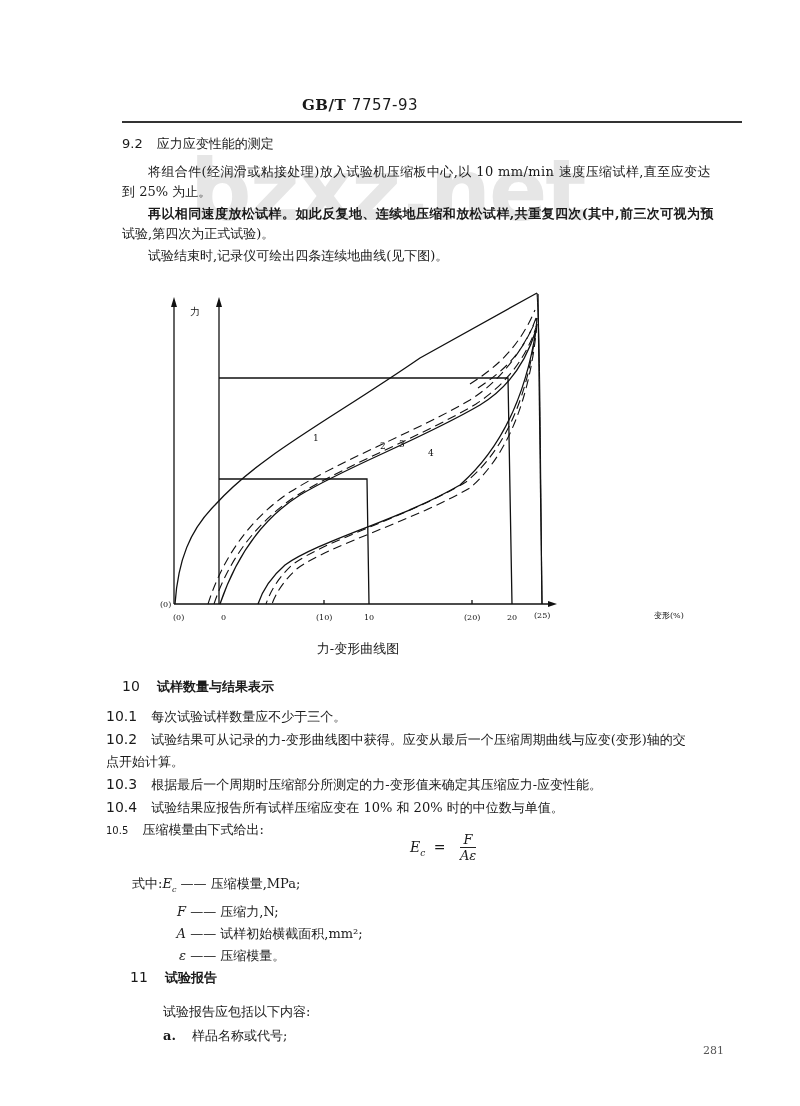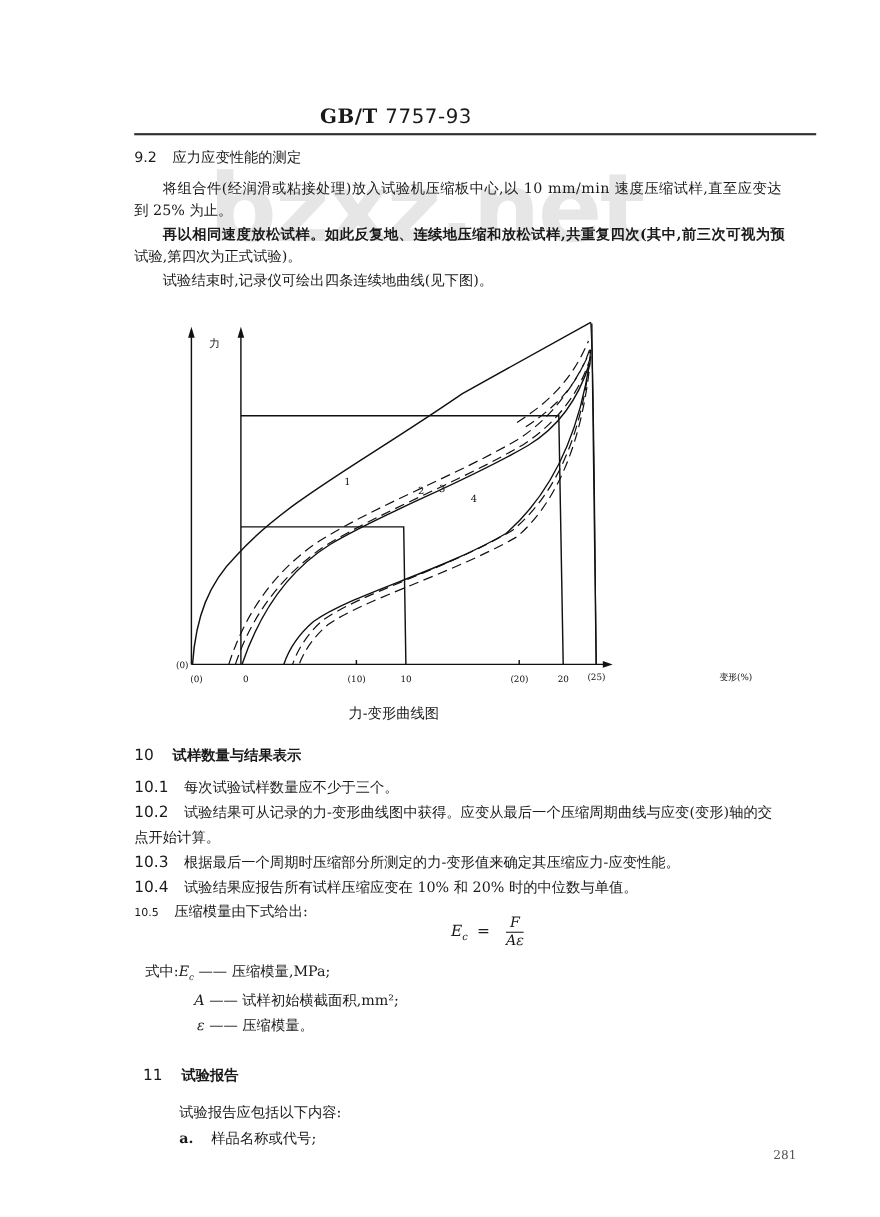--- a/index.html
+++ b/index.html
@@ -3,21 +3,21 @@
   <meta charset="utf-8">
   <style>
     html, body { margin: 0; padding: 0; }
     body {
       width: 800px; height: 1106px; background: #ffffff; position: relative; overflow: hidden;
       font-family: "DejaVu Serif", "Liberation Serif", serif; color: #1a1a1a;
     }
     .abs { position: absolute; }
     .header-title {
       left: 0; width: 720px; top: 96px; text-align: center;
-      font-size: 18px; letter-spacing: 0.5px; font-weight: bold;
+      font-size: 15px; letter-spacing: 0.5px; font-weight: bold;
     }
     .header-title .num { font-weight: normal; font-family: "DejaVu Sans", sans-serif; }
     .header-rule { left: 122px; top: 121px; width: 620px; height: 2px; background: #333; }
     .para { font-size: 13px; line-height: 20px; }
     .indent { text-indent: 26px; }
     .sec { font-family: "DejaVu Sans", "Liberation Sans", sans-serif; font-size: 13px; }
     .bold { font-weight: bold; }
     .watermark {
       left: 190px; top: 140px; font-family: "DejaVu Sans", sans-serif; font-weight: bold;
       font-size: 86px; color: #e6e6e6; letter-spacing: -2px; z-index: 0;
@@ -114,21 +114,21 @@
   <text x="428" y="456" font-size="9" fill="#111">4</text>
 </svg>
 
 <div class="abs caption content">力-变形曲线图</div>
 
 <div class="abs content" style="left:122px; top:676px;">
   <span class="sec" style="font-size:14px;">10</span>
   <span class="bold" style="font-size:13px; margin-left:12px; font-family:'DejaVu Sans',sans-serif;">试样数量与结果表示</span>
 </div>
 
-<div class="abs para content" style="left:122px; top:705px; width:630px; line-height:22px;">
+<div class="abs para content" style="left:106px; top:705px; width:630px; line-height:22px;">
   <div>
     <span class="sec" style="font-size:14px;">10.1</span>
     <span style="margin-left:10px;">每次试验试样数量应不少于三个。</span>
   </div>
   <div>
     <span class="sec" style="font-size:14px;">10.2</span>
     <span style="margin-left:10px;">试验结果可从记录的力-变形曲线图中获得。应变从最后一个压缩周期曲线与应变(变形)轴的交</span>
   </div>
   <div>点开始计算。</div>
   <div>
@@ -153,20 +153,24 @@
     <span class="bot">Aε</span>
   </span>
 </div>
 
 <div class="abs content" style="left:132px; top:873px;">
   <div class="where-row">
     <span>式中:</span><span class="var" style="width:auto;">E<sub style="font-size:8px;">c</sub></span>
     <span>—— 压缩模量,MPa;</span>
   </div>
   <div class="where-row" style="padding-left:40px;">
+    <span class="var">F</span>
+    <span>—— 压缩力,N;</span>
+  </div>
+  <div class="where-row" style="padding-left:40px;">
     <span class="var">A</span>
     <span>—— 试样初始横截面积,mm²;</span>
   </div>
   <div class="where-row" style="padding-left:40px;">
     <span class="var">ε</span>
     <span>—— 压缩模量。</span>
   </div>
 </div>
 
 <div class="abs content" style="left:130px; top:967px;">

